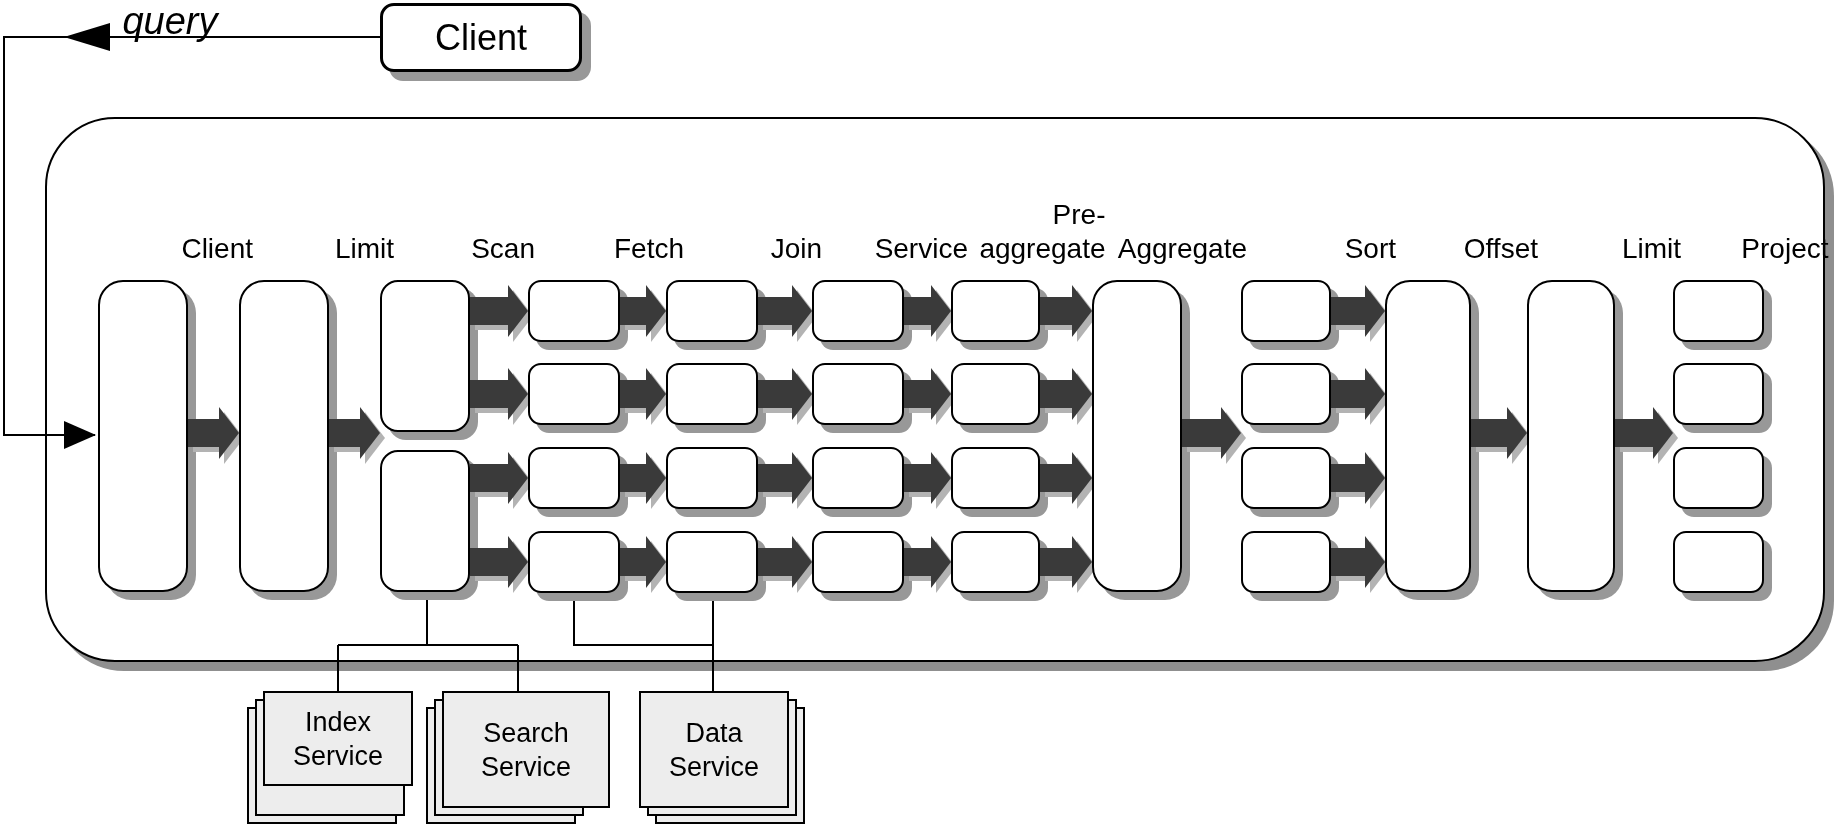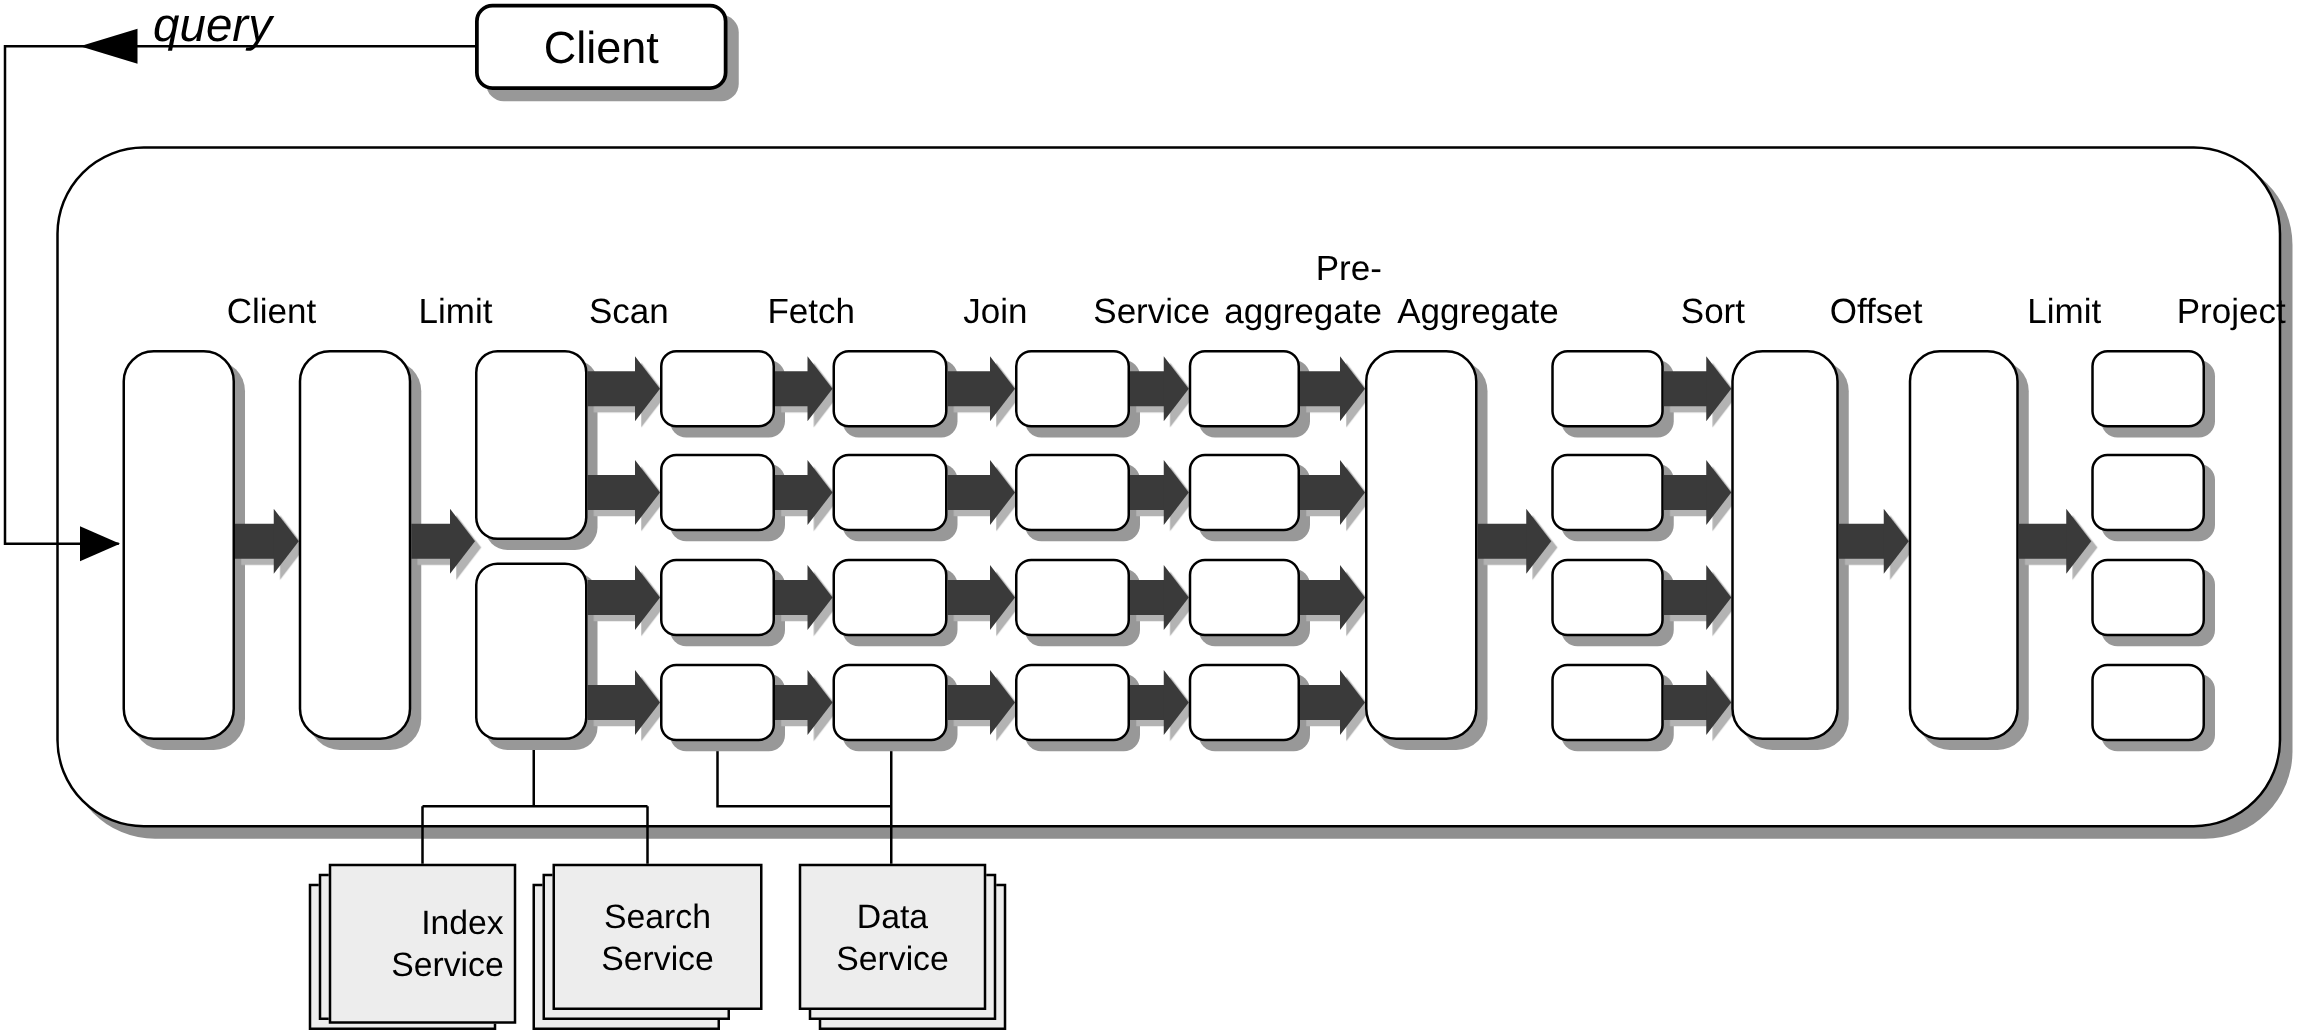--- a/index.html
+++ b/index.html
@@ -239,21 +239,21 @@
         <div class="body" style="left: 0px; top: 12px; width: 41px; height: 28px; background: rgb(58, 58, 58);"></div>
         <div class="head" style="border-left-color: rgb(58, 58, 58);"></div>
       </div>
       <div class="stage-label" style="left: 1608.5px; top: 232px; width: 220px;">Project</div>
       <div class="stage-box quad" style="left: 1673px; top: 280px; width: 91px; height: 62px;"></div>
       <div class="stage-box quad" style="left: 1673px; top: 363px; width: 91px; height: 62px;"></div>
       <div class="stage-box quad" style="left: 1673px; top: 447px; width: 91px; height: 62px;"></div>
       <div class="stage-box quad" style="left: 1673px; top: 531px; width: 91px; height: 62px;"></div>
       <div class="svc-layer" style="background: rgb(237, 237, 237); left: 247px; top: 707px; width: 150px; height: 117px;"></div>
       <div class="svc-layer" style="background: rgb(237, 237, 237); left: 255px; top: 699px; width: 150px; height: 117px;"></div>
-      <div class="svc-layer svc-front" style="background: rgb(237, 237, 237); left: 263px; top: 691px; width: 150px; height: 128px; text-align: right;">
+      <div class="svc-layer svc-front" style="background: rgb(237, 237, 237); left: 263px; top: 691px; width: 150px; height: 95px;">
         <span>Index Service</span>
       </div>
       <div class="svc-layer" style="background: rgb(237, 237, 237); left: 426px; top: 707px; width: 150px; height: 117px;"></div>
       <div class="svc-layer" style="background: rgb(237, 237, 237); left: 434px; top: 699px; width: 150px; height: 117px;"></div>
       <div class="svc-layer svc-front" style="background: rgb(237, 237, 237); left: 442px; top: 691px; width: 168px; height: 117px;">
         <span>Search Service</span>
       </div>
       <div class="svc-layer" style="background: rgb(237, 237, 237); left: 655px; top: 707px; width: 150px; height: 117px;"></div>
       <div class="svc-layer" style="background: rgb(237, 237, 237); left: 647px; top: 699px; width: 150px; height: 117px;"></div>
       <div class="svc-layer svc-front" style="background: rgb(237, 237, 237); left: 639px; top: 691px; width: 150px; height: 117px;">

